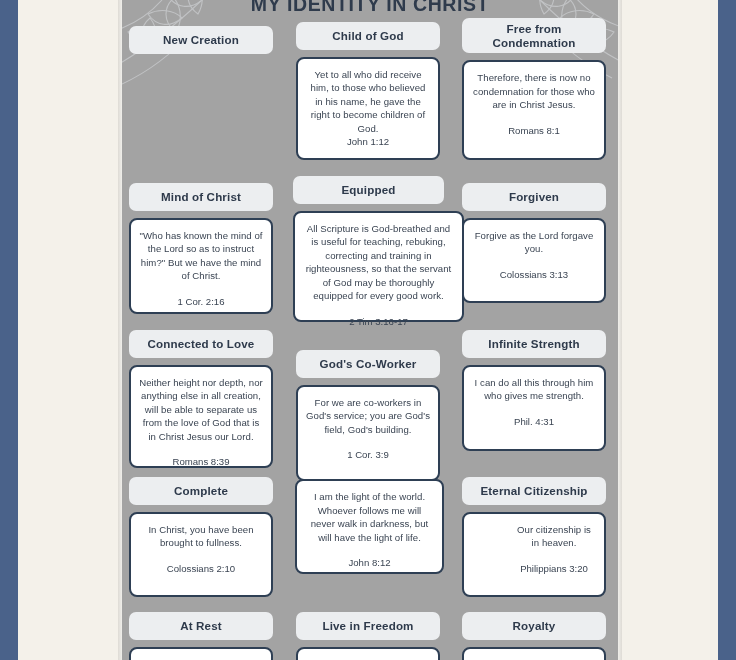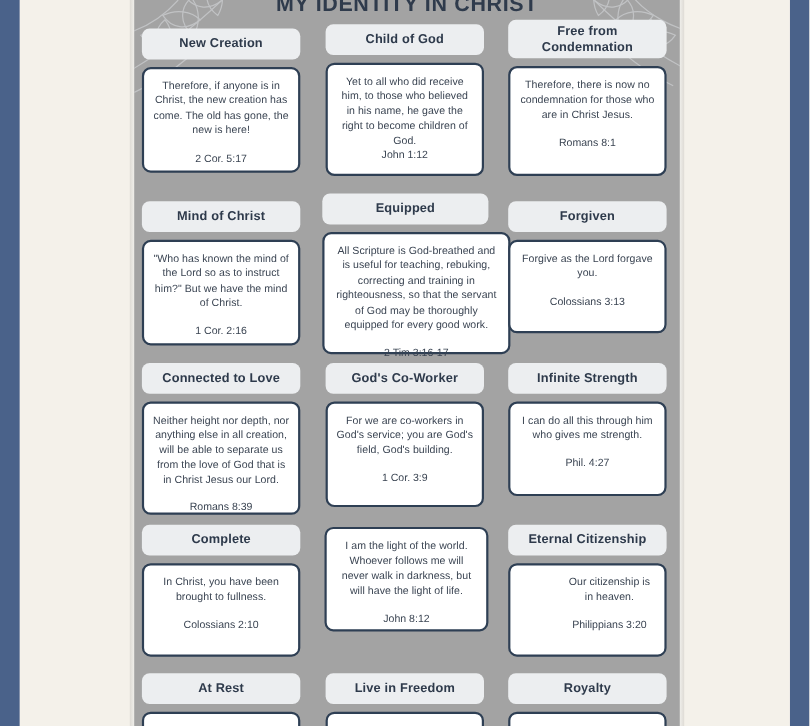--- a/index.html
+++ b/index.html
@@ -177,24 +177,20 @@
       <path d="M148 56 C126 52 104 40 90 24"></path>
       <path d="M126 104 C102 92 80 76 60 54"></path>
     </svg>
 
     <div id="title">MY IDENTITY IN CHRIST</div>
 
     <div class="col col-0">
 
       <div class="cell" style="top:26px;border-radius:10px;">
         <div class="pill">New Creation</div>
-        <div class="verse-box" style="height:96px;">
-          <div class="verse-text">Therefore, if anyone is in Christ, the new creation has come.  The old has gone, the new is here!</div>
-          <div class="verse-ref">2 Cor. 5:17</div>
-        </div>
       </div>
 
       <div class="cell" style="top:183px;">
         <div class="pill">Mind of Christ</div>
         <div class="verse-box" style="height:96px;">
           <div class="verse-text">"Who has known the mind of the Lord  so as to instruct him?"  But we have the mind of Christ.</div>
           <div class="verse-ref">1 Cor. 2:16</div>
         </div>
       </div>
 
@@ -235,21 +231,21 @@
       </div>
 
       <div class="cell" style="top:176px; left:-3px; width:151px;">
         <div class="pill" style="width:151px;">Equipped</div>
         <div class="verse-box" style="height:111px; width:171px;">
           <div class="verse-text">All Scripture is God-breathed and is useful for teaching, rebuking, correcting and training in righteousness, so that the servant of God may be thoroughly equipped for every good work.</div>
           <div class="verse-ref">2 Tim 3:16-17</div>
         </div>
       </div>
 
-      <div class="cell" style="top:330px;">
+      <div class="cell" style="top:350px;">
         <div class="pill">God's Co-Worker</div>
         <div class="verse-box" style="height:96px;">
           <div class="verse-text">For we are co-workers in God's service; you are God's field, God's building.</div>
           <div class="verse-ref">1 Cor. 3:9</div>
         </div>
       </div>
 
       <div class="cell" style="top:472px; left:-1px; width:149px;">
         <div class="verse-box" style="height:95px; width:149px;">
           <div class="verse-text">I am the light of the world. Whoever follows me will never walk in darkness, but will have the light of life.</div>
@@ -282,21 +278,21 @@
         <div class="verse-box" style="height:85px;">
           <div class="verse-text">Forgive as the Lord forgave you.</div>
           <div class="verse-ref">Colossians 3:13</div>
         </div>
       </div>
 
       <div class="cell" style="top:330px;">
         <div class="pill">Infinite Strength</div>
         <div class="verse-box" style="height:86px;">
           <div class="verse-text">I can do all this through him who gives me strength.</div>
-          <div class="verse-ref">Phil. 4:27</div>
+          <div class="verse-ref">Phil. 4:31</div>
         </div>
       </div>
 
       <div class="cell" style="top:477px;">
         <div class="pill">Eternal Citizenship</div>
         <div class="verse-box" style="height:85px;padding-left:48px;">
           <div class="verse-text">Our citizenship is in heaven.</div>
           <div class="verse-ref">Philippians 3:20</div>
         </div>
       </div>

